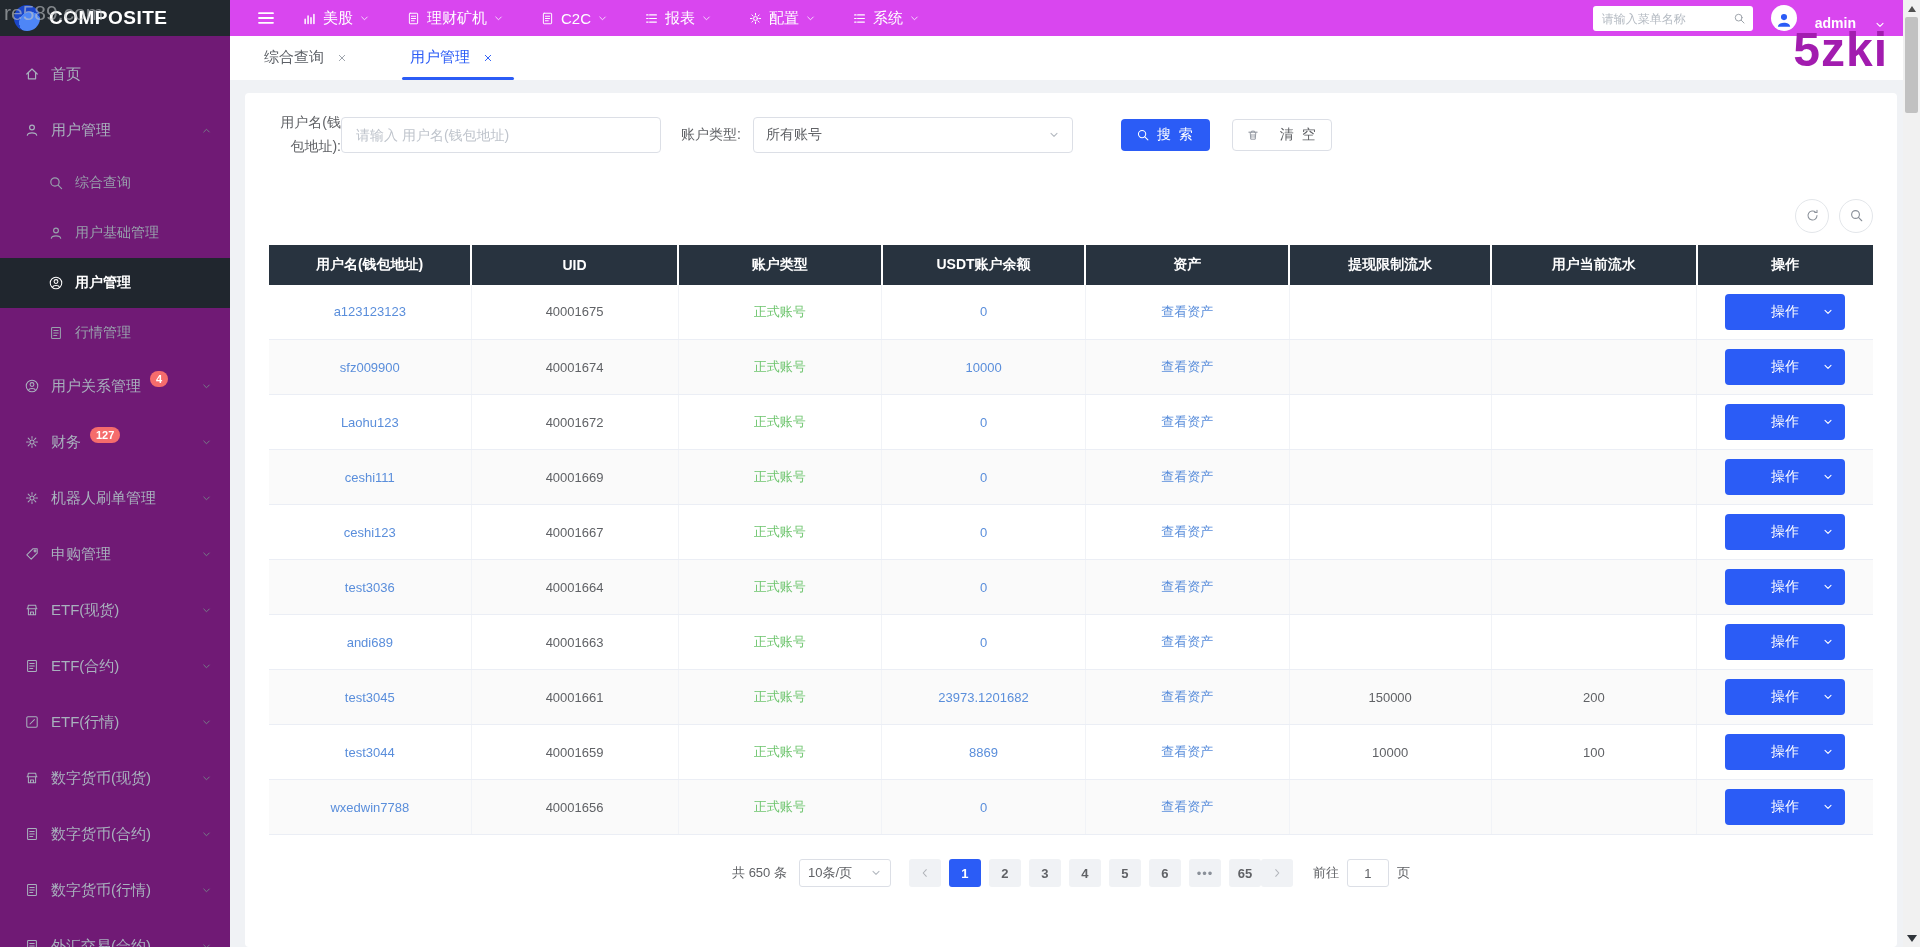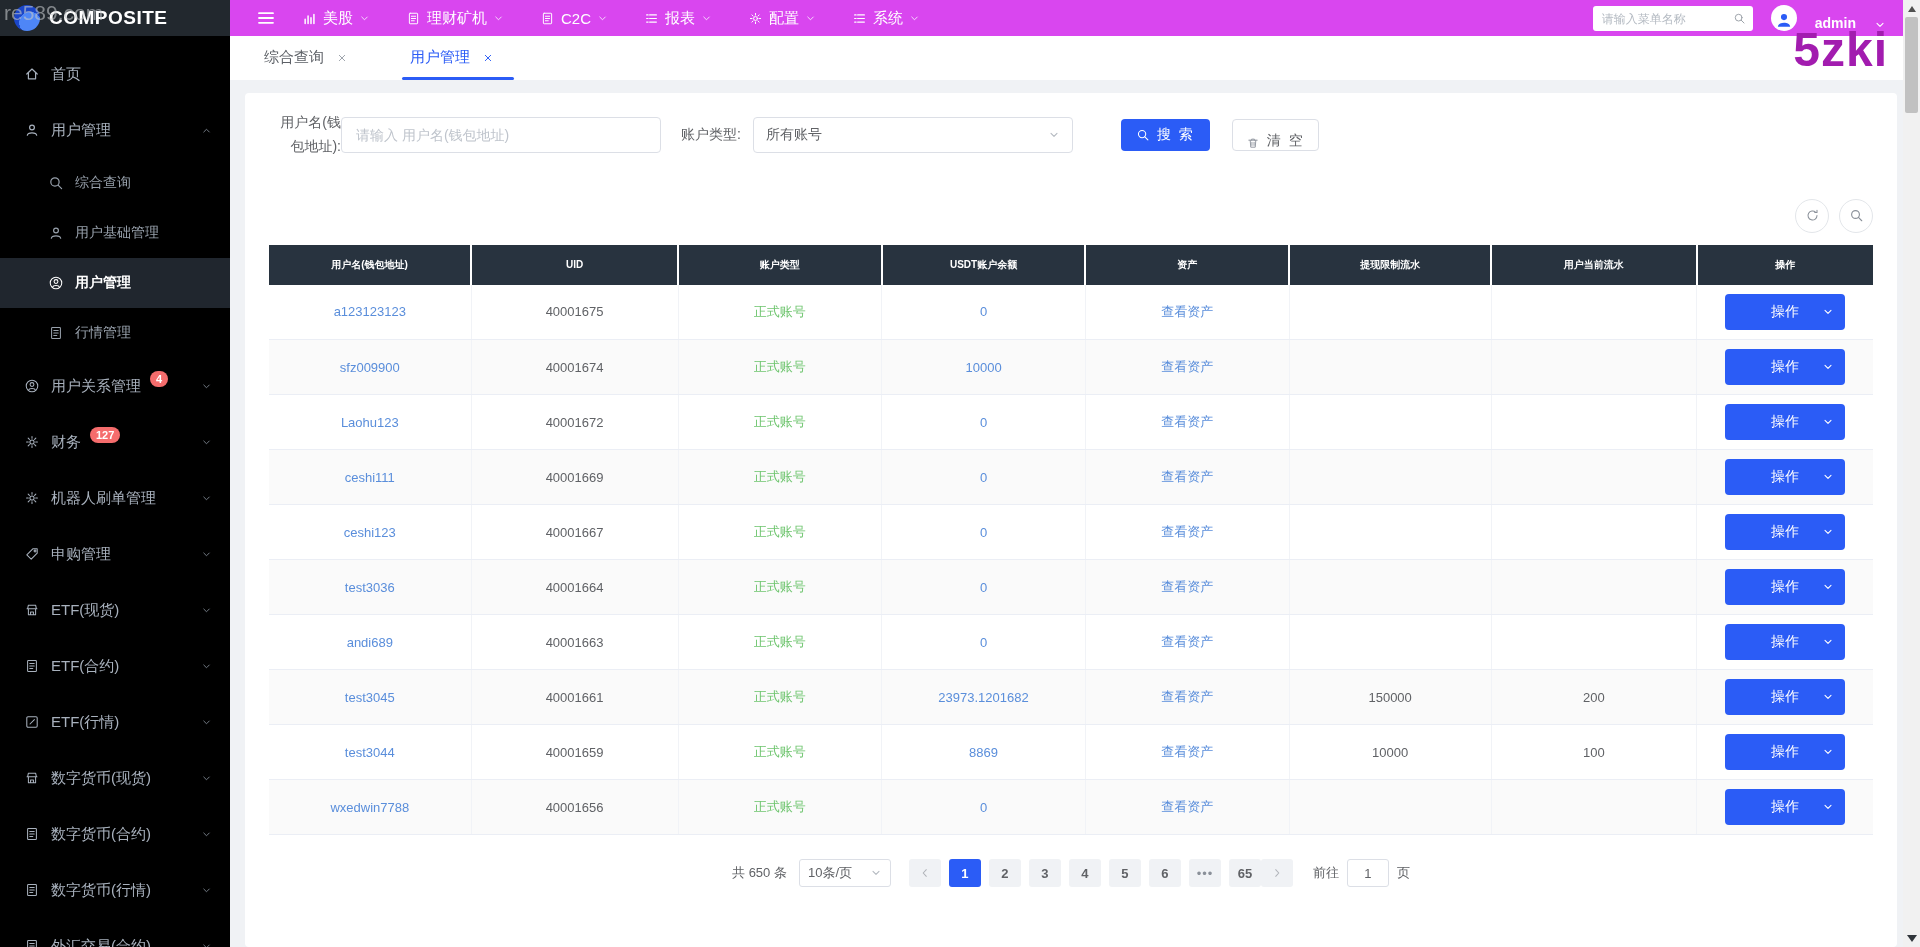--- a/index.html
+++ b/index.html
@@ -21,21 +21,21 @@
   .nav-search{width:160px;height:25px;background:#fff;border-radius:3px;display:flex;align-items:center;padding:0 7px;gap:4px;}
   .nav-search input{border:none;outline:none;flex:1;font-size:12px;color:#666;width:100%;background:transparent;font-family:inherit;}
   .nav-search input::placeholder{color:#b4bac2;}
   .s-ic{width:13px;height:13px;color:#9aa0a8;flex:none;}
   .avatar{width:26px;height:26px;border-radius:50%;background:#fff;display:flex;align-items:center;justify-content:center;overflow:hidden;}
   .avatar svg{width:18px;height:18px;color:#2b5cf6;margin-top:3px;}
   .admin-name{color:#fff;font-size:14px;font-weight:bold;}
   .chev-w{width:12px;height:12px;color:#fff;}
 
   
-  .sidebar{position:absolute;top:36px;left:0;bottom:0;width:230px;background:#000000;padding-top:10px;overflow:hidden;z-index:4;}
+  .sidebar{position:absolute;top:36px;left:0;bottom:0;width:230px;background:#701a75;padding-top:10px;overflow:hidden;z-index:4;}
   .menu-item{height:56px;display:flex;align-items:center;padding:0 18px 0 24px;color:#a8b1bd;font-size:15px;gap:11px;cursor:pointer;white-space:nowrap;}
   .menu-sub{height:50px;padding-left:48px;font-size:14px;color:#98a1ac;}
   .menu-active{background:#20262e;color:#fff;font-weight:bold;}
   .mic{width:16px;height:16px;flex:none;}
   .mlabel{flex:none;}
   .mspace{flex:1;}
   .badge{background:#f56c6c;color:#fff;font-size:11px;font-weight:bold;border-radius:9px;padding:2px 6px;margin-left:-2px;position:relative;top:-7px;flex:none;}
   .mchev{width:11px;height:11px;color:#747c87;flex:none;}
 
   
@@ -53,31 +53,31 @@
   .filter-row{display:flex;align-items:center;}
   .f-label{width:72px;text-align:right;font-size:14px;color:#606266;line-height:1.7;word-break:break-all;flex:none;}
   .f-input{width:320px;height:36px;border:1px solid #dcdfe6;border-radius:4px;margin-left:0;display:flex;align-items:center;padding:0 12px;flex:none;}
   .f-input input{border:none;outline:none;width:100%;font-size:14px;color:#606266;font-family:inherit;}
   .f-input input::placeholder{color:#bfc4cc;}
   .f-label2{margin-left:20px;font-size:14px;color:#606266;flex:none;}
   .f-select{width:320px;height:36px;border:1px solid #dcdfe6;border-radius:4px;margin-left:12px;display:flex;align-items:center;justify-content:space-between;padding:0 12px;font-size:14px;color:#606266;flex:none;cursor:pointer;}
   .chev-g{width:12px;height:12px;color:#b4b9c0;}
   .btn-search{margin-left:48px;height:32px;padding:0 15px;background:#2b5cf6;border:none;color:#fff;border-radius:4px;display:flex;align-items:center;gap:7px;font-size:14px;cursor:pointer;font-family:inherit;letter-spacing:2px;}
   .btn-search .s-ic{color:#fff;width:14px;height:14px;}
-  .btn-clear{margin-left:22px;height:32px;padding:0 13px;background:#fff;border:1px solid #dcdfe6;color:#606266;border-radius:4px;display:flex;align-items:flex-end;gap:7px;font-size:14px;cursor:pointer;font-family:inherit;letter-spacing:2px;}
+  .btn-clear{margin-left:22px;height:32px;padding:0 13px;background:#fff;border:1px solid #dcdfe6;color:#606266;border-radius:4px;display:flex;align-items:center;gap:20px;font-size:14px;cursor:pointer;font-family:inherit;letter-spacing:2px;}
   .t-ic{width:14px;height:14px;color:#8a9099;}
 
   
   .toolbar{display:flex;justify-content:flex-end;gap:10px;margin-top:40px;}
   .circle-btn{width:34px;height:34px;border:1px solid #e3e6ea;border-radius:50%;background:#fff;display:flex;align-items:center;justify-content:center;color:#8a9099;cursor:pointer;}
   .circle-btn span{width:15px;height:15px;display:block;}
 
   
   table{width:100%;border-collapse:collapse;margin-top:12px;table-layout:fixed;}
-  thead th{background:#28333f;color:#fff;font-size:10px;font-weight:bold;height:40px;border-right:2px solid #fff;text-align:center;}
+  thead th{background:#28333f;color:#fff;font-size:14px;font-weight:bold;height:40px;border-right:2px solid #fff;text-align:center;}
   thead th:last-child{border-right:none;}
   tbody td{height:55px;text-align:center;font-size:13px;border-bottom:1px solid #ebeef5;border-right:1px solid #f1f3f7;color:#606266;overflow:hidden;}
   tbody td:last-child{border-right:none;}
   tbody tr:nth-child(even){background:#fafafa;}
   .link{color:#5a8edb;cursor:pointer;}
   .green{color:#6fc56f;}
   .op-btn{width:120px;height:36px;background:#2b5cf6;border-radius:4px;color:#fff;display:flex;align-items:center;justify-content:center;margin:0 auto;position:relative;font-size:14px;cursor:pointer;}
   .op-chev{width:12px;height:12px;position:absolute;right:11px;top:12px;color:#fff;}
 
   

